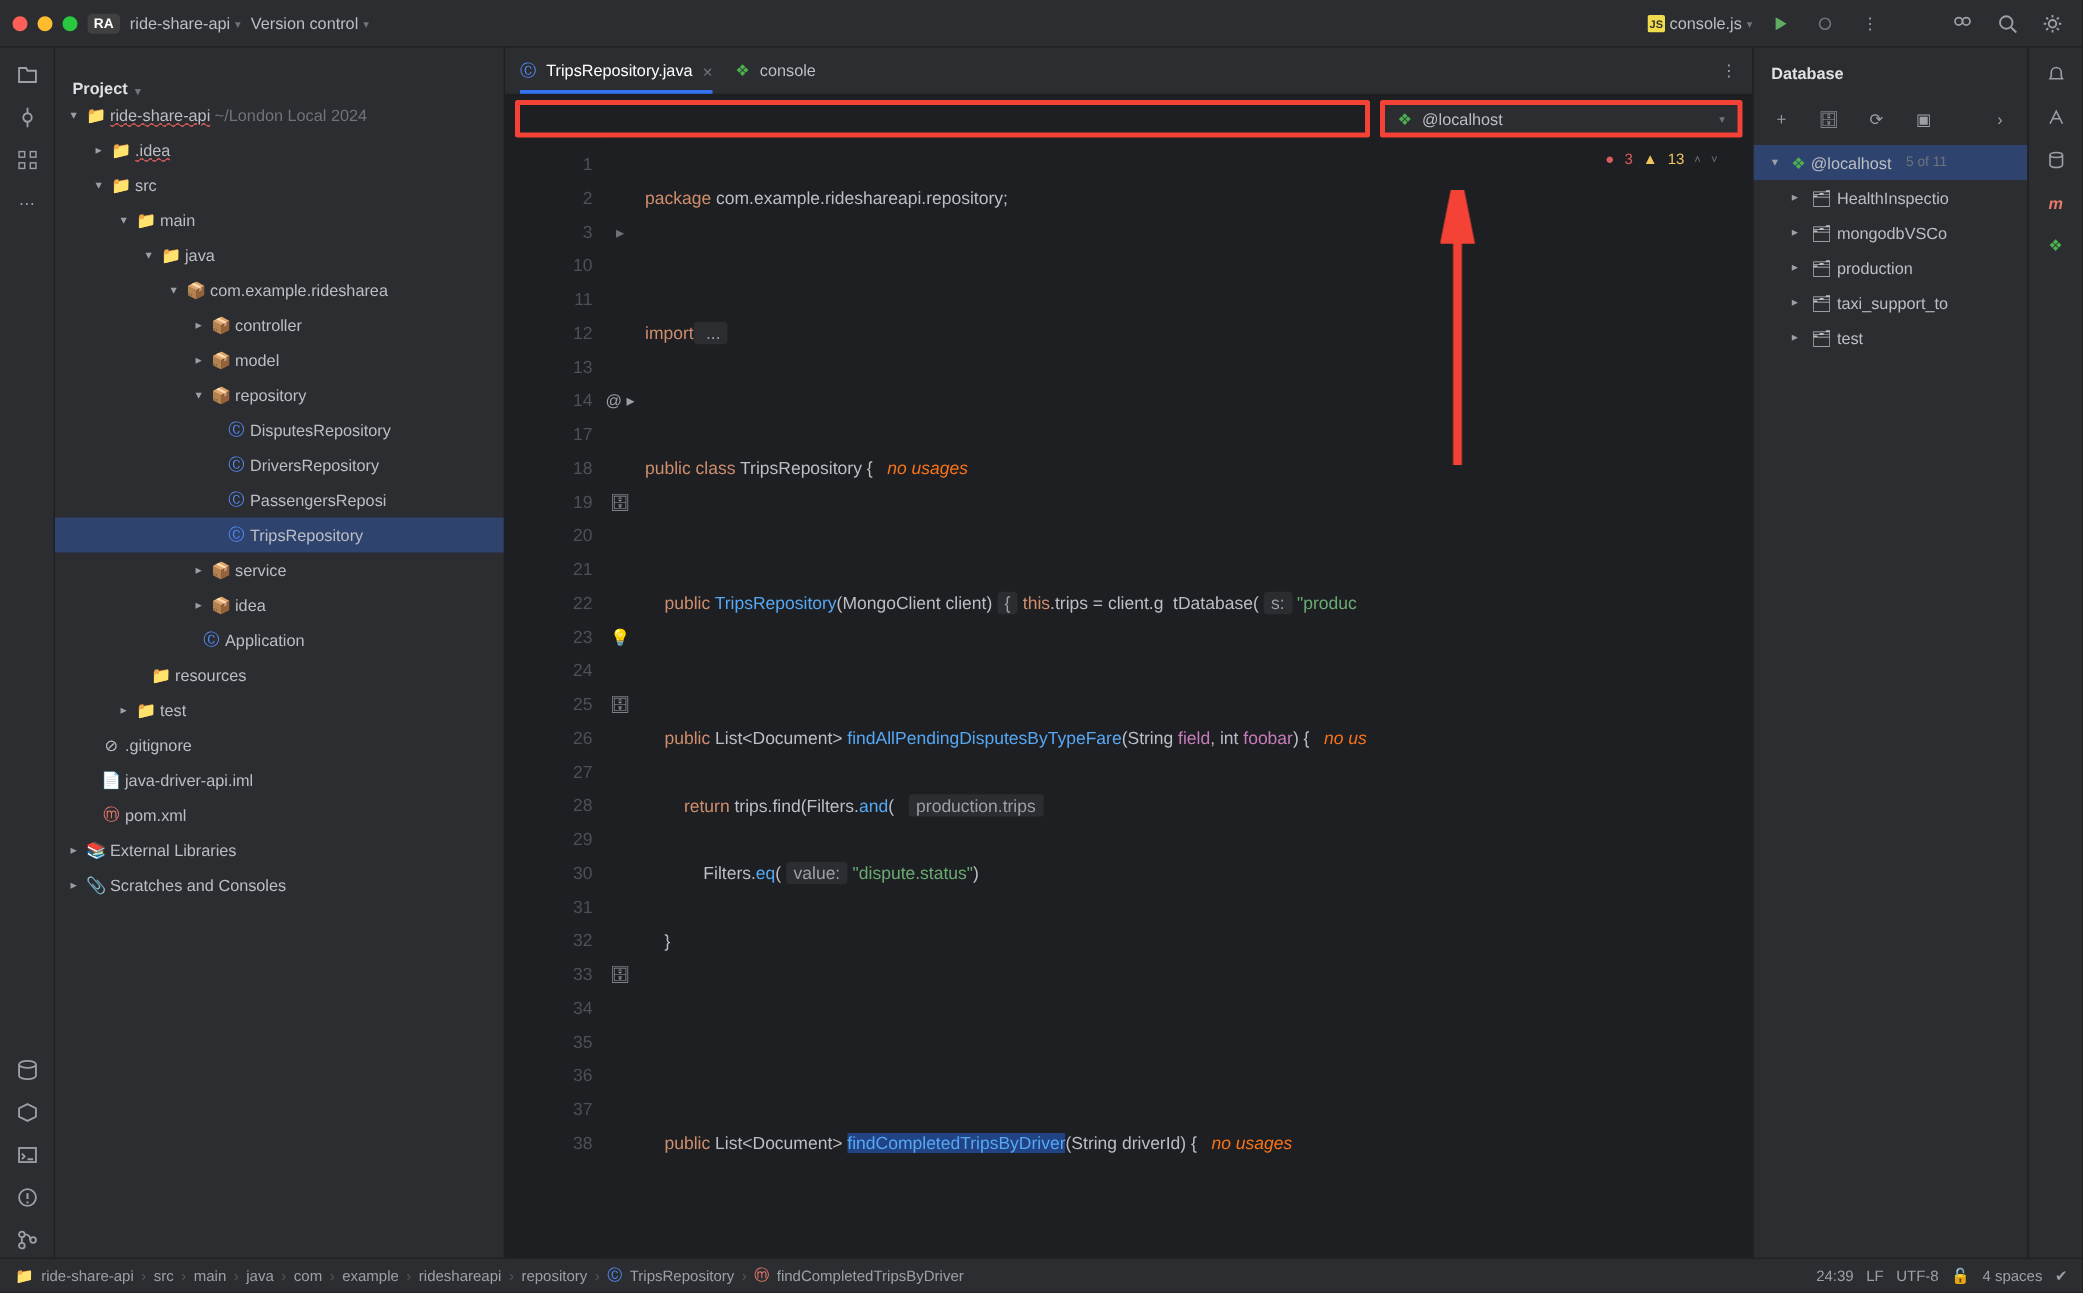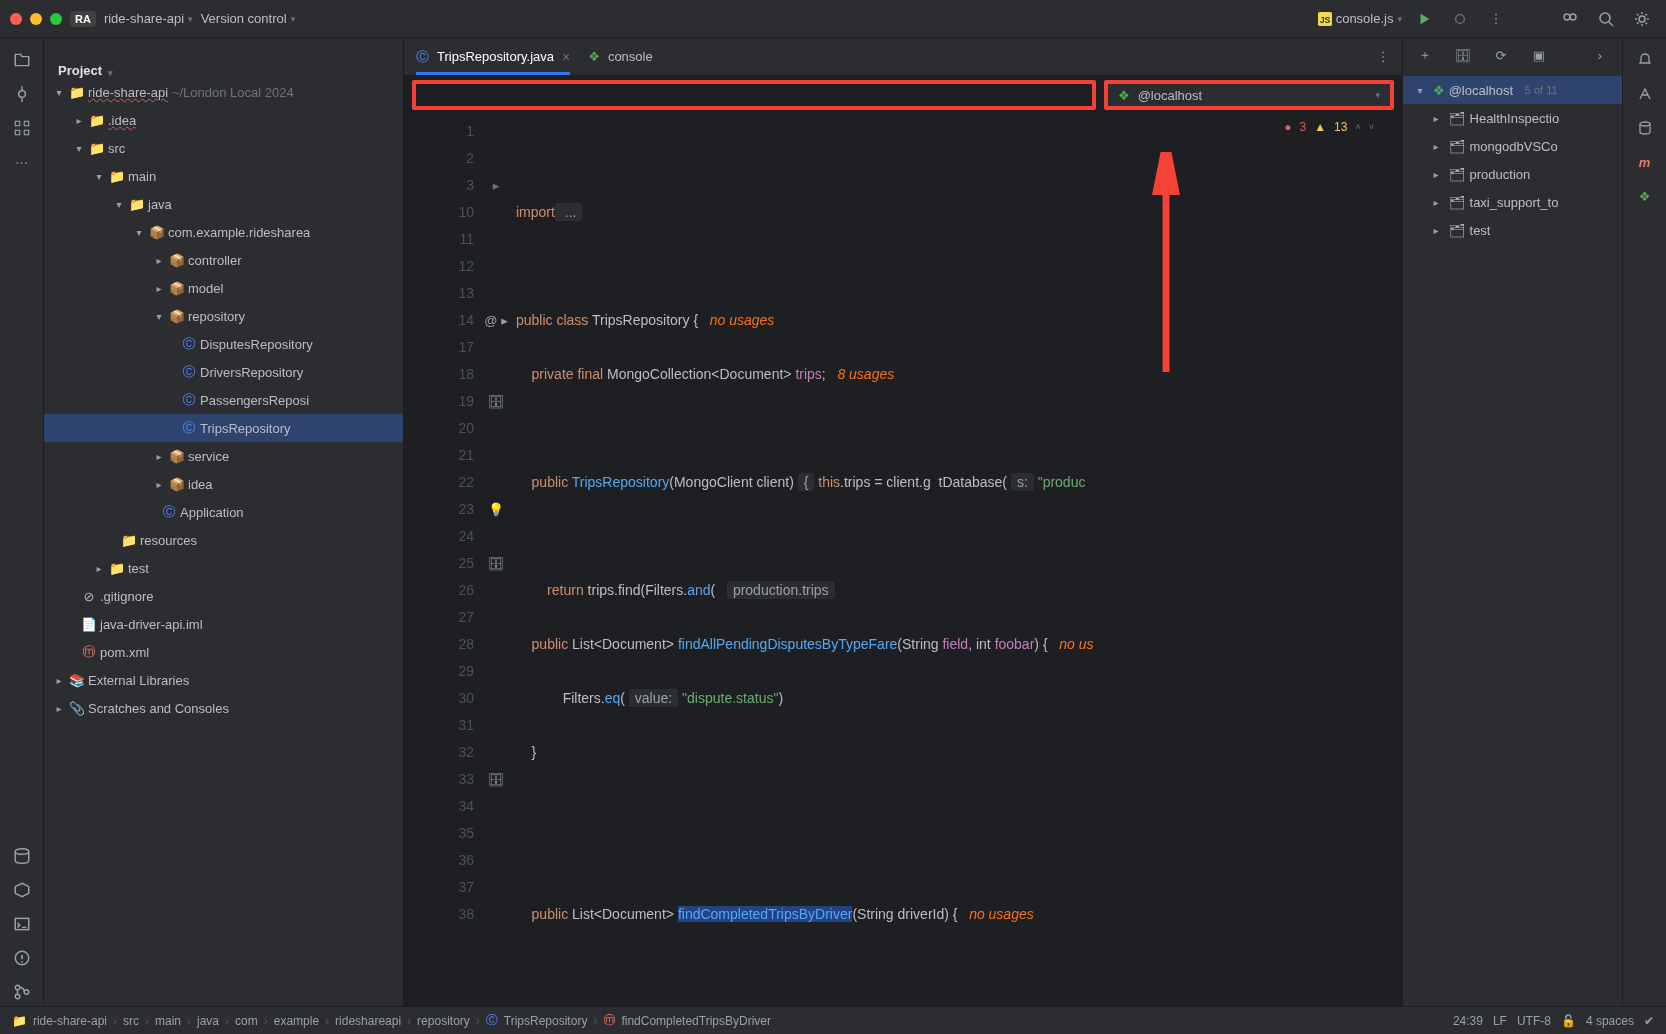--- a/index.html
+++ b/index.html
@@ -387,30 +387,30 @@
           <div>&nbsp;</div>
           <div>&nbsp;</div>
           <div>🗄</div>
           <div>&nbsp;</div>
           <div>&nbsp;</div>
           <div>&nbsp;</div>
           <div>&nbsp;</div>
           <div>&nbsp;</div>
       </div>
       <div class="code">
+<div><span class="kw">package</span><span> com.example.rideshareapi.repository;</span></div>
 <div>&nbsp;</div>
 <div><span class="kw">import</span><span class="hintbg"> ...</span></div>
 <div>&nbsp;</div>
 <div><span class="kw">public class </span><span class="cls">TripsRepository</span><span> {   </span><span class="hint">no usages</span></div>
-<div><span class="kw">    private final </span><span>MongoCollection&lt;Document&gt; </span><span class="fld">trips</span><span>;   </span><span class="hint">8 usages</span></div>
 <div>&nbsp;</div>
 <div><span class="kw">    public </span><span class="fn">TripsRepository</span><span>(MongoClient client) </span><span class="hintbg">{</span><span class="kw"> this</span><span>.trips = client.g  tDatabase( </span><span class="hintbg">s:</span><span class="str"> "produc</span></div>
 <div>&nbsp;</div>
+<div><span class="kw">    public </span><span>List&lt;Document&gt; </span><span class="fn">findAllPendingDisputesByTypeFare</span><span>(String </span><span class="fld">field</span><span>, int </span><span class="fld">foobar</span><span>) {   </span><span class="hint">no us</span></div>
 <div><span class="kw">        return </span><span>trips.find(Filters.</span><span class="fn">and</span><span>(   </span><span class="hintbg">production.trips</span></div>
-<div><span class="kw">    public </span><span>List&lt;Document&gt; </span><span class="fn">findAllPendingDisputesByTypeFare</span><span>(String </span><span class="fld">field</span><span>, int </span><span class="fld">foobar</span><span>) {   </span><span class="hint">no us</span></div>
 <div><span>            Filters.</span><span class="fn">eq</span><span>( </span><span class="hintbg">value:</span><span class="str"> "dispute.status"</span><span>)</span></div>
 <div><span>    }</span></div>
 <div>&nbsp;</div>
 <div>&nbsp;</div>
 <div><span class="kw">    public </span><span>List&lt;Document&gt; </span><span class="fn" style="background:#214283">findCompletedTripsByDriver</span><span>(String driverId) {   </span><span class="hint">no usages</span></div>
 
 
 
 
 
@@ -421,20 +421,23 @@
 
 
 
 
 
       </div>
     </div>
   </div>
 
   <div class="db-panel">
+    <div class="db-hdr">
+      <span>Database</span>
+    </div>
     <div class="db-tools">
       <span class="icon-btn">＋</span>
       <span class="icon-btn">🗄</span>
       <span class="icon-btn">⟳</span>
       <span class="icon-btn">▣</span>
       <span style="margin-left:auto" class="icon-btn">›</span>
     </div>
     <div class="db-tree">
       <div class="db-row sel"><span class="tw">▾</span><span class="leaf">❖</span><span>@localhost</span>&nbsp;<span class="muted" style="font-size:11px">5 of 11</span></div>
       <div class="db-row" style="padding-left:24px">

